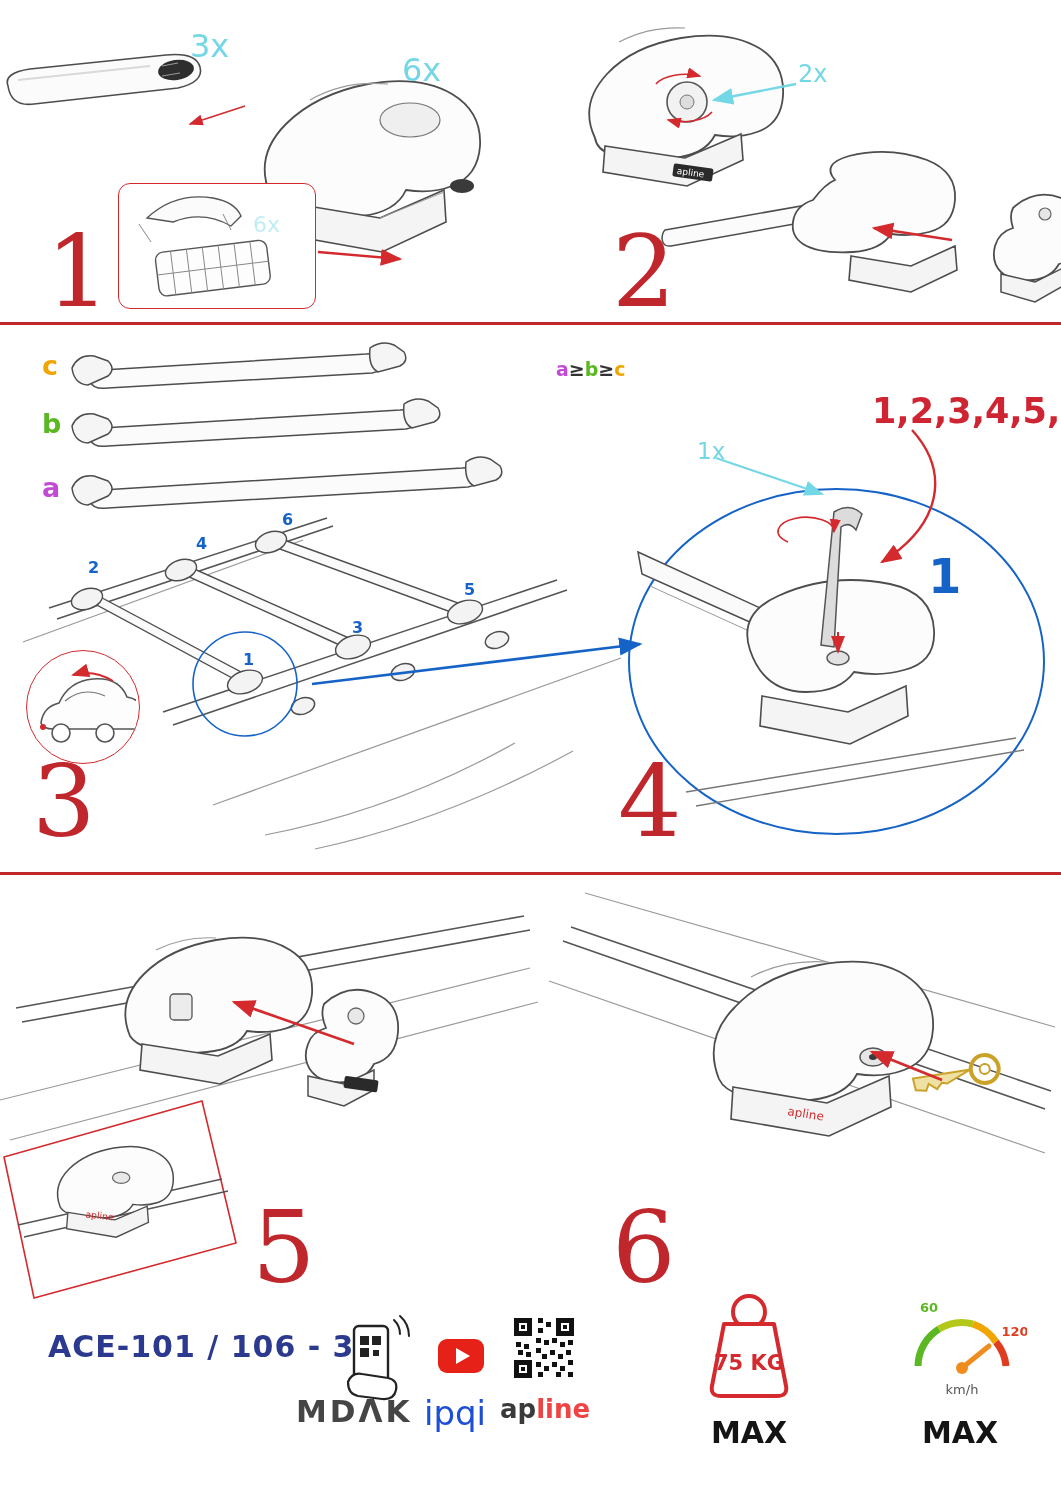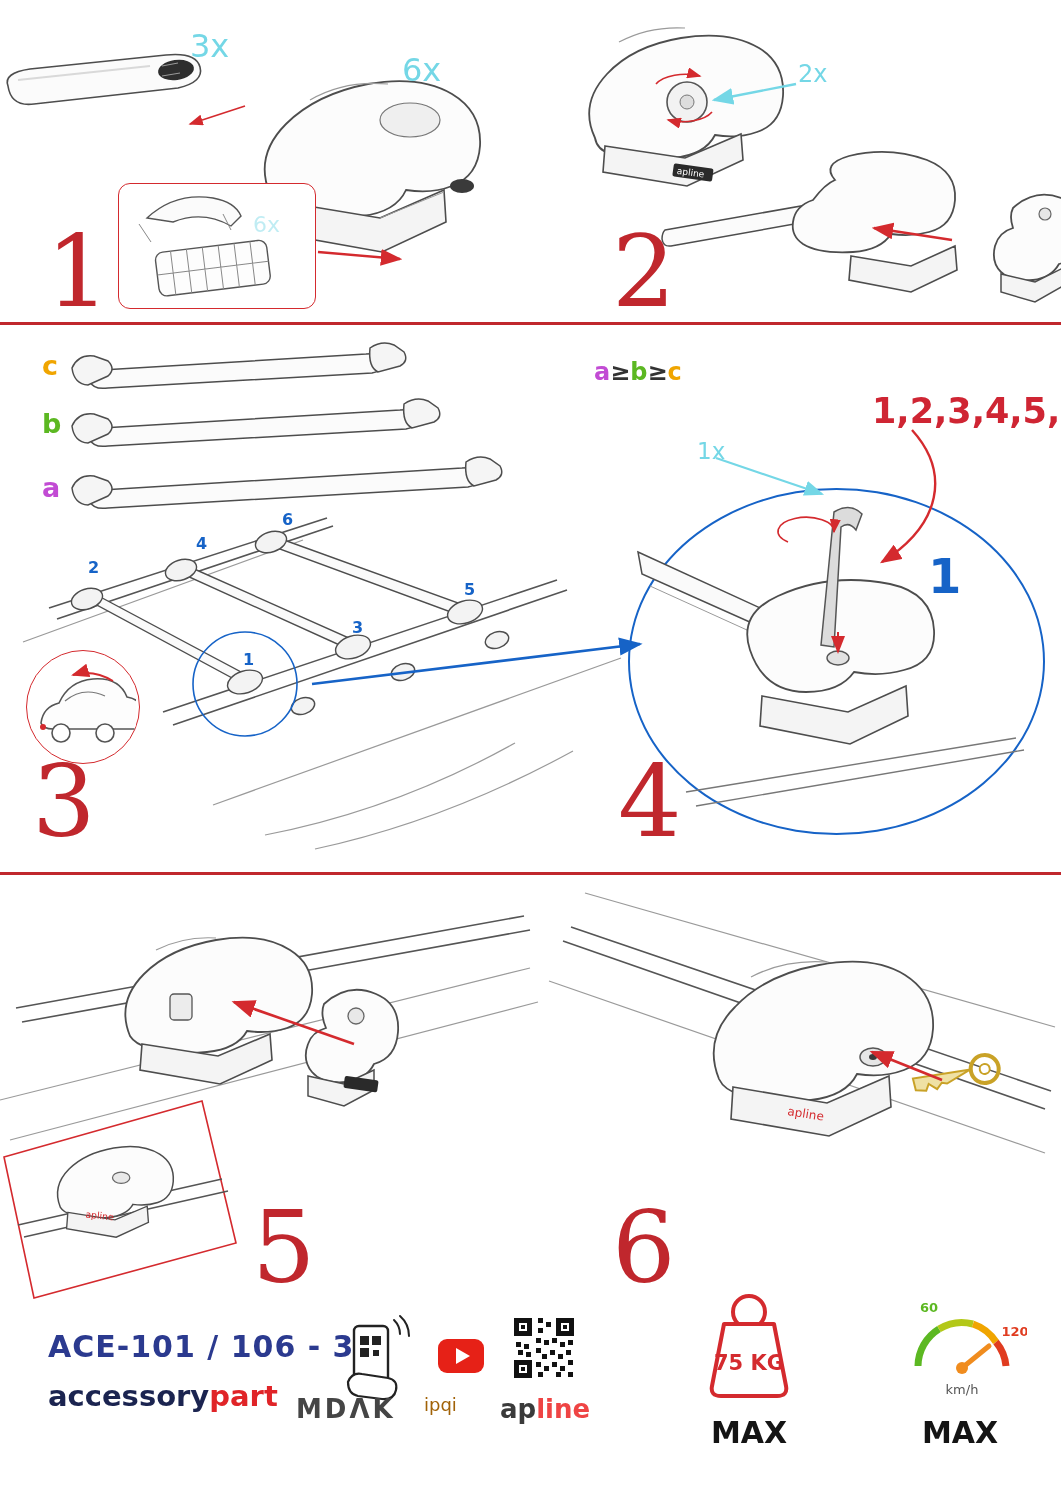--- a/index.html
+++ b/index.html
@@ -3,31 +3,31 @@
 <meta charset="utf-8">
 <style>
   html,body{margin:0;padding:0;background:#fff;font-family:"DejaVu Sans",sans-serif;}
   .page{position:relative;width:1061px;height:1500px;background:#fff;overflow:hidden;}
   .abs{position:absolute;}
   .qty{position:absolute;color:#74d7e6;font-size:32px;font-weight:400;line-height:1;}
   .stepnum{position:absolute;font-family:"DejaVu Serif",serif;font-size:100px;font-weight:400;color:#c0272d;line-height:1;}
   .divider{position:absolute;left:0;width:1061px;height:3px;background:#c0272d;}
   .pos{position:absolute;color:#1663c7;font-weight:700;font-size:16px;line-height:1;}
   .barlabel{position:absolute;font-size:27px;font-weight:700;line-height:1;}
-  .ineq{position:absolute;font-size:24px;font-weight:700;line-height:1;margin-left:38px;}
+  .ineq{position:absolute;font-size:19px;font-weight:700;line-height:1;}
   .ineq span{display:inline-block;}
   .seq{position:absolute;color:#cf2533;font-size:35px;font-weight:700;line-height:1;}
   .bigblue{position:absolute;color:#1663c7;font-size:48px;font-weight:700;line-height:1;}
   .inset1{position:absolute;border:1.6px solid #d42a2e;border-radius:12px;background:#fff;}
   .ellipse4{position:absolute;border:2px solid #1663c7;border-radius:50%;}
   .circle-inset{position:absolute;border:1.6px solid #d42a2e;border-radius:50%;overflow:hidden;}
   .code{position:absolute;color:#2b3a8f;font-size:30px;font-weight:700;letter-spacing:1px;line-height:1;}
   .brandline{position:absolute;font-size:29px;font-weight:700;line-height:1;}
-  .mdak{position:absolute;color:#454545;font-size:26px;font-weight:600;letter-spacing:3px;line-height:1;}
-  .ipqi{position:absolute;color:#a16207;font-size:18px;font-weight:500;line-height:1;}
+  .mdak{position:absolute;color:#454545;font-size:31px;font-weight:600;letter-spacing:3px;line-height:1;}
+  .ipqi{position:absolute;color:#1d4ed8;font-size:34px;font-weight:500;line-height:1;}
   .apline{position:absolute;font-size:26px;font-weight:600;line-height:1;}
   .maxlbl{position:absolute;color:#141414;font-size:30px;font-weight:700;text-align:center;line-height:1;}
   .faint{opacity:.45;font-size:22px;}
   svg{display:block;}
   .overlay{position:absolute;left:0;top:0;pointer-events:none;z-index:6;}
 </style>
 </head>
 <body>
 
 <div class="page">
@@ -283,23 +283,20 @@
   <g transform="translate(398,182) rotate(-14)">
     <circle cx="40" cy="12" r="14" fill="none" stroke="#c9a227" stroke-width="4"></circle>
     <circle cx="40" cy="12" r="5" fill="#fff" stroke="#c9a227" stroke-width="2"></circle>
     <path d="M26,9 L-32,4 l0,12 l10,3 l4,-6 l7,7 l6,-5 l5,2 z" fill="#efe1a4" stroke="#c9a227" stroke-width="2"></path>
   </g>
 </svg>
 
 <span class="stepnum" style="left:612px;top:1198px">6</span>
 
 <span class="code" style="left:48px;top:1332px">ACE-101 / 106 - 3X</span>
-<div class="brandline" style="left:48px;top:1382px">
-  <span style="color:#1b2450">accessory</span><span style="color:#e02428">part</span>
-</div>
 
 <svg class="abs" style="left:338px;top:1312px" width="78" height="92" viewBox="0 0 78 92">
   <rect x="16" y="14" width="34" height="56" rx="5" fill="#fff" stroke="#222" stroke-width="2.4"></rect>
   <rect x="22" y="24" width="9" height="9" fill="#222"></rect>
   <rect x="34" y="24" width="9" height="9" fill="#222"></rect>
   <rect x="22" y="36" width="9" height="9" fill="#222"></rect>
   <rect x="35" y="38" width="6" height="6" fill="#222"></rect>
   <path d="M56,8 q6,6 6,14 M62,4 q9,8 9,20" fill="none" stroke="#222" stroke-width="2" stroke-linecap="round"></path>
   <path d="M10,70 q4,-10 14,-8 l26,4 q10,2 8,12 q-2,10 -14,9 l-24,-3 q-10,-2 -10,-14 z" fill="#fff" stroke="#222" stroke-width="2.2"></path>
 </svg>

